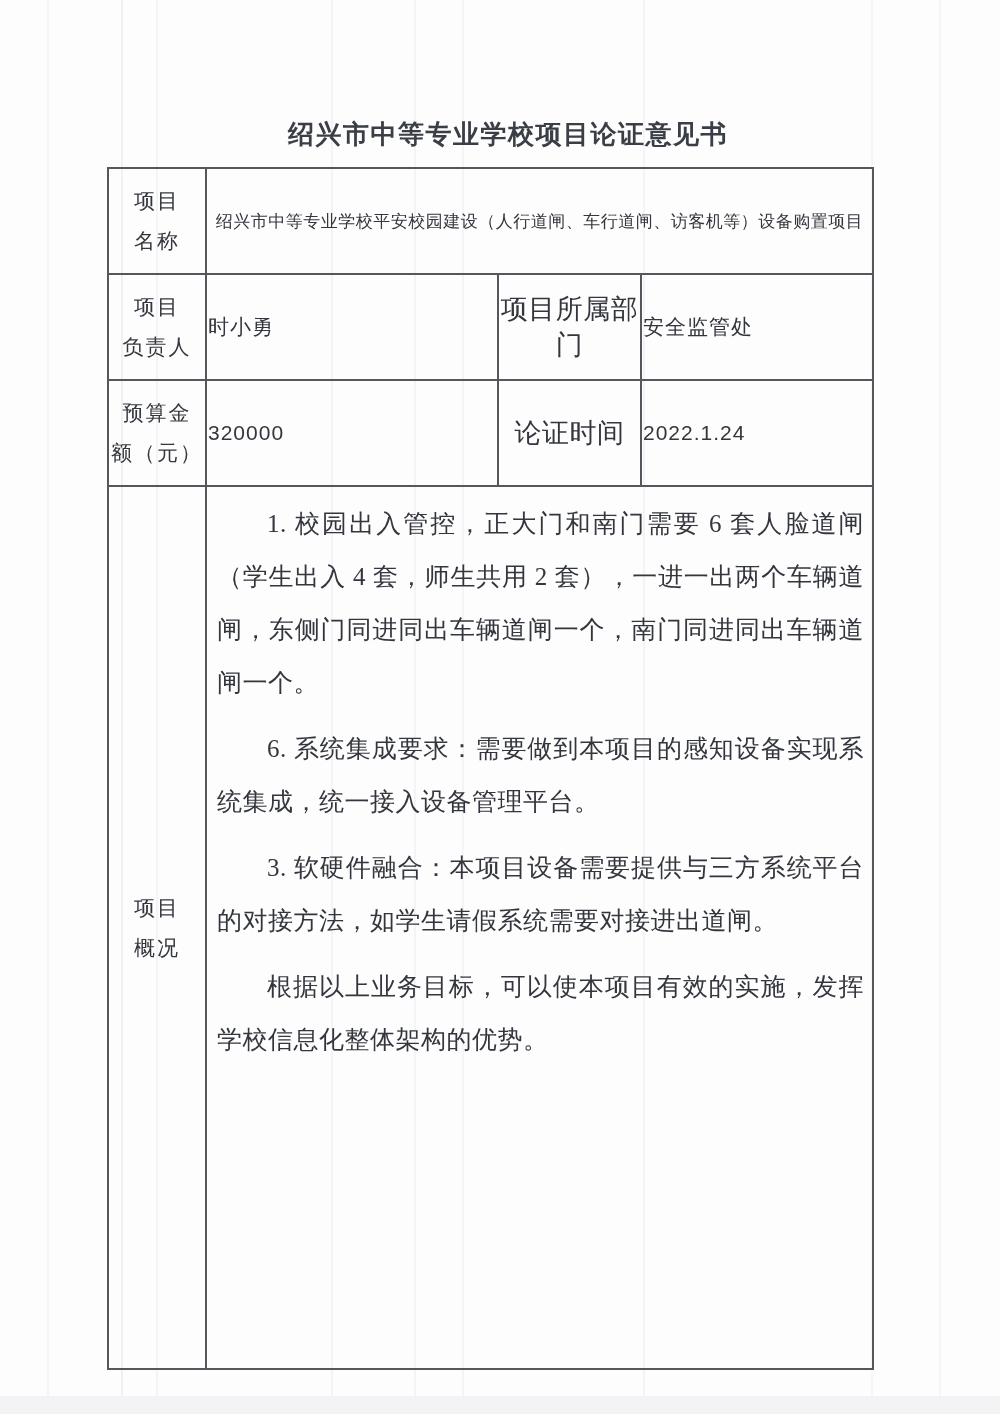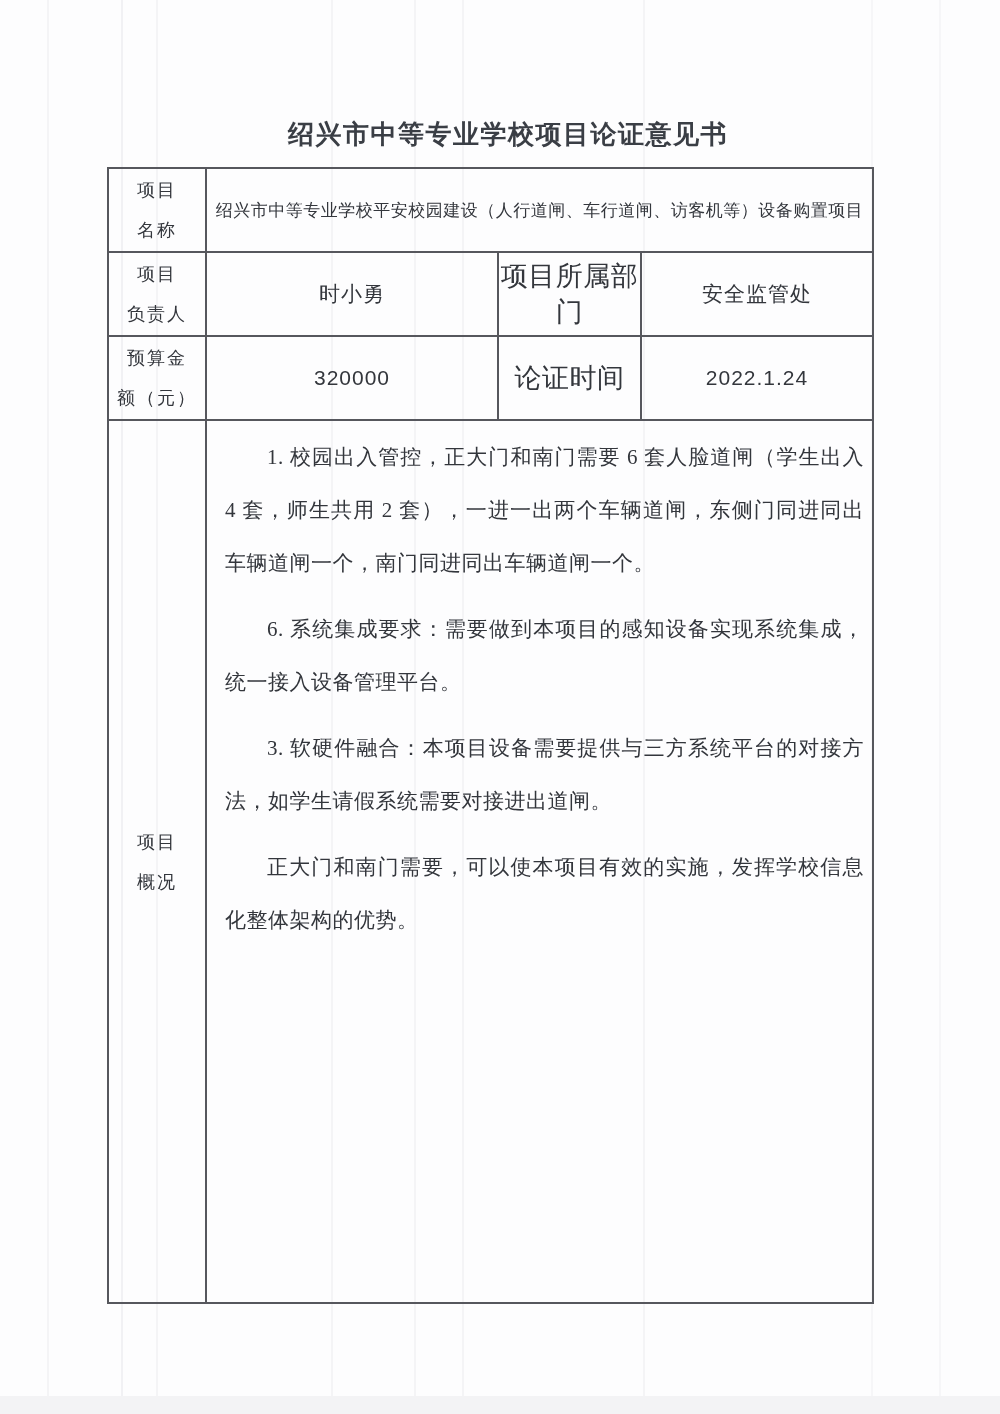--- a/index.html
+++ b/index.html
@@ -77,32 +77,31 @@
   .col-val2   { width: 232px; }
 
   tr.r1 { height: 80px; }
   tr.r2 { height: 79px; }
   tr.r3 { height: 79px; margin-left: 44px; }
   tr.r4 { height: 883px; }
 
   td.label-cell {
     text-align: center;
     vertical-align: middle;
-    font-size: 18px;
+    font-size: 21px;
     letter-spacing: 2px;
-    padding: 1px 1px;
+    padding: 12px 1px;
   }
   .label-line {
     display: block;
     line-height: 40px;
     white-space: nowrap;
   }
 
   td.value-cell {
-    text-align: center;
     vertical-align: middle;
     font-size: 21px;
     letter-spacing: 1px;
   }
   td.mid-label-cell {
     text-align: center;
     vertical-align: middle;
     font-size: 27px;
     letter-spacing: 0.5px;
   }
@@ -119,22 +118,22 @@
     font-size: 17px;
     letter-spacing: 0.5px;
     padding: 0 6px;
   }
 
   td.overview-cell {
     vertical-align: top;
     padding: 10px 8px 0 10px;
   }
   td.overview-cell p {
-    margin: 0 0 13px 8px;
-    font-size: 21px;
+    margin: 0 0 13px 0;
+    font-size: 25px;
     line-height: 53px;
     text-indent: 2em;
     text-align: justify;
     letter-spacing: 0.5px;
   }
 </style>
 </head>
 <body>
 
 <div class="streak s1"></div>
@@ -188,17 +187,17 @@
 
     <tr class="r4">
       <td class="label-cell">
         <span class="label-line">项目</span>
         <span class="label-line">概况</span>
       </td>
       <td class="overview-cell" colspan="3">
         <p>1. 校园出入管控，正大门和南门需要 6 套人脸道闸（学生出入 4 套，师生共用 2 套），一进一出两个车辆道闸，东侧门同进同出车辆道闸一个，南门同进同出车辆道闸一个。</p>
         <p>6. 系统集成要求：需要做到本项目的感知设备实现系统集成，统一接入设备管理平台。</p>
         <p>3. 软硬件融合：本项目设备需要提供与三方系统平台的对接方法，如学生请假系统需要对接进出道闸。</p>
-        <p>正大门和南门需要，可以使本项目有效的实施，发挥学校信息化整体架构的优势。</p>
+        <p>根据以上业务目标，可以使本项目有效的实施，发挥学校信息化整体架构的优势。</p>
       </td>
     </tr>
   </tbody>
 </table>
 
 </body></html>

